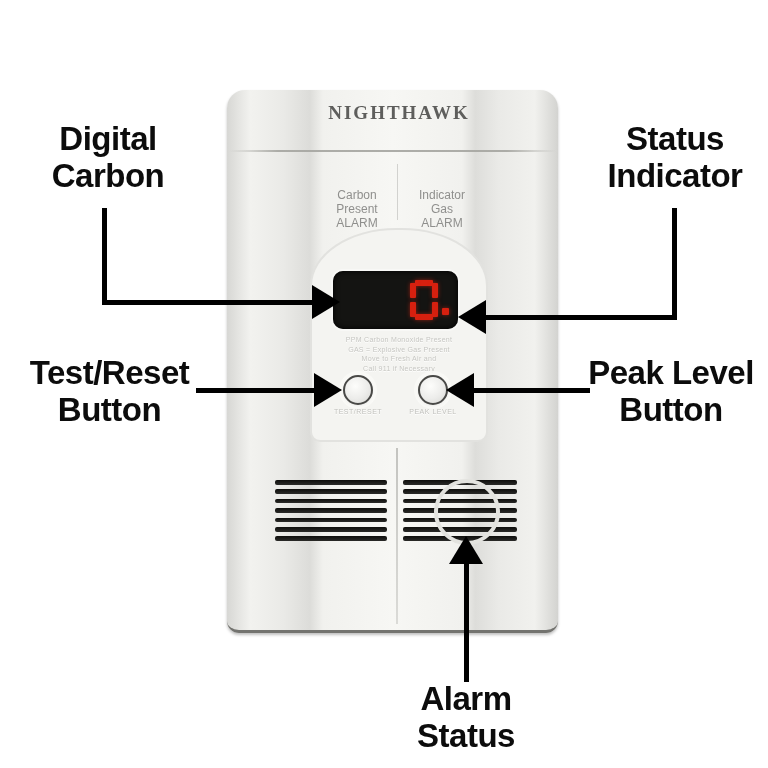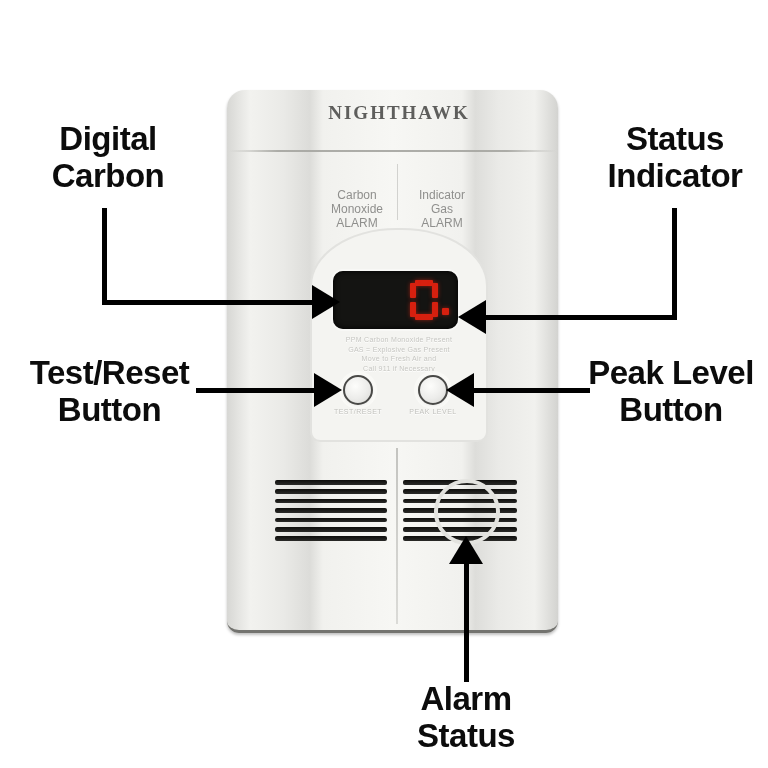--- a/index.html
+++ b/index.html
@@ -79,21 +79,21 @@
 <body>
 
 <div class="stage">
 
   <div class="device">
     <div class="brand">NIGHTHAWK</div>
     <div class="seam-h"></div>
 
     <div class="alarm-label co">
       <span class="cl-line">Carbon</span>
-      <span class="cl-line">Monoxide</span>
+      <span class="cl-line">Present</span>
       <span class="cl-line">ALARM</span>
     </div>
     <div class="v-divider"></div>
     <div class="alarm-label gas">
       <span class="cl-line">Indicator</span>
       <span class="cl-line">Gas</span>
       <span class="cl-line">ALARM</span>
     </div>
 
     <div class="panel"></div>

